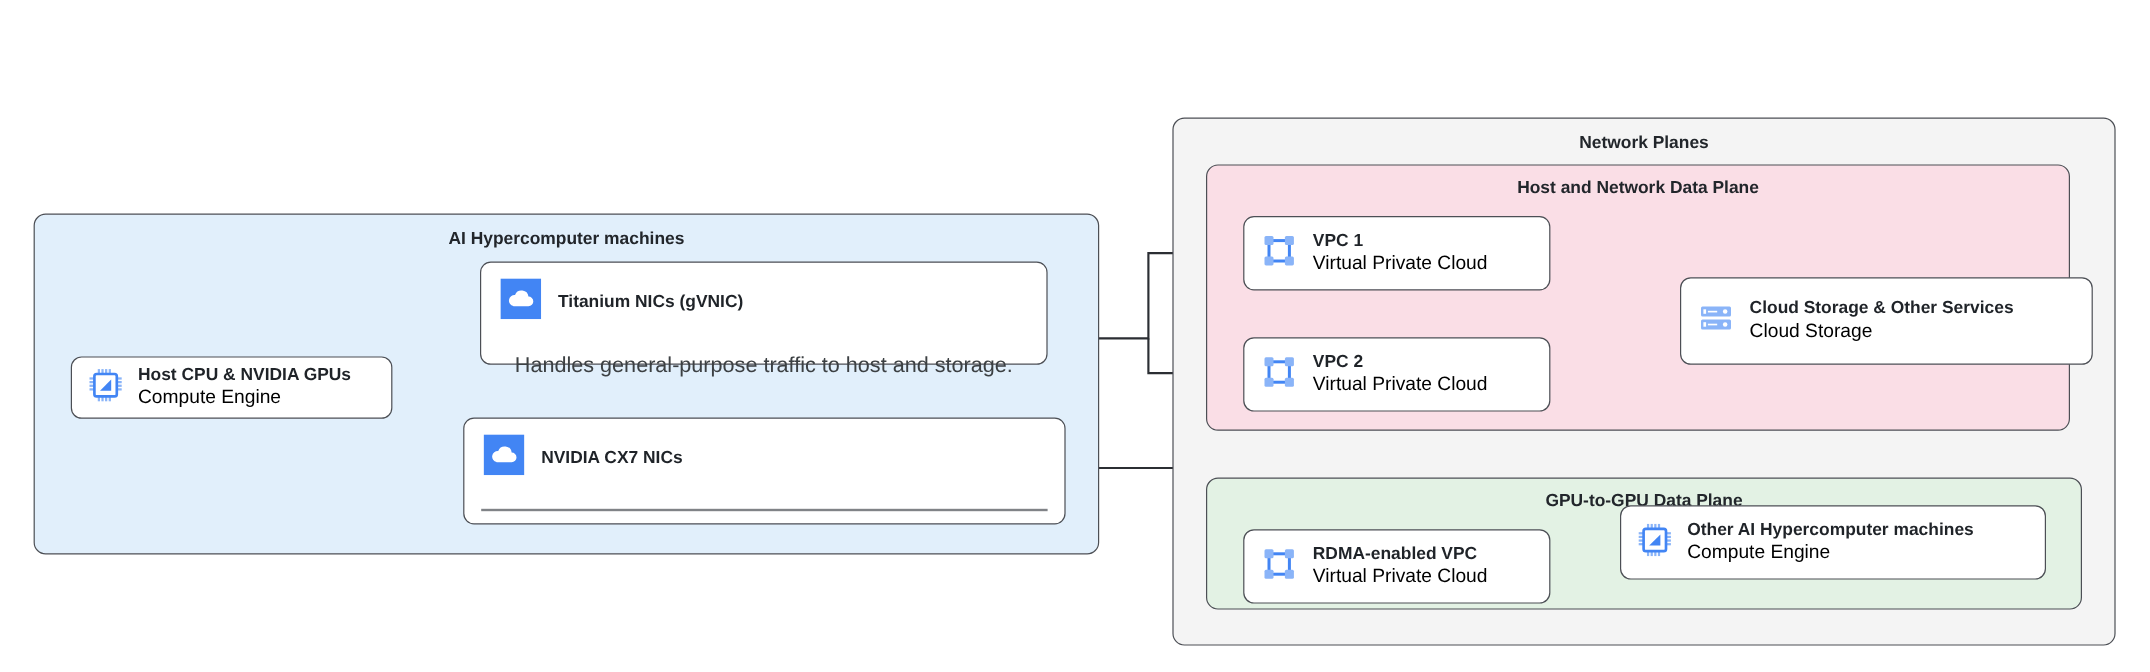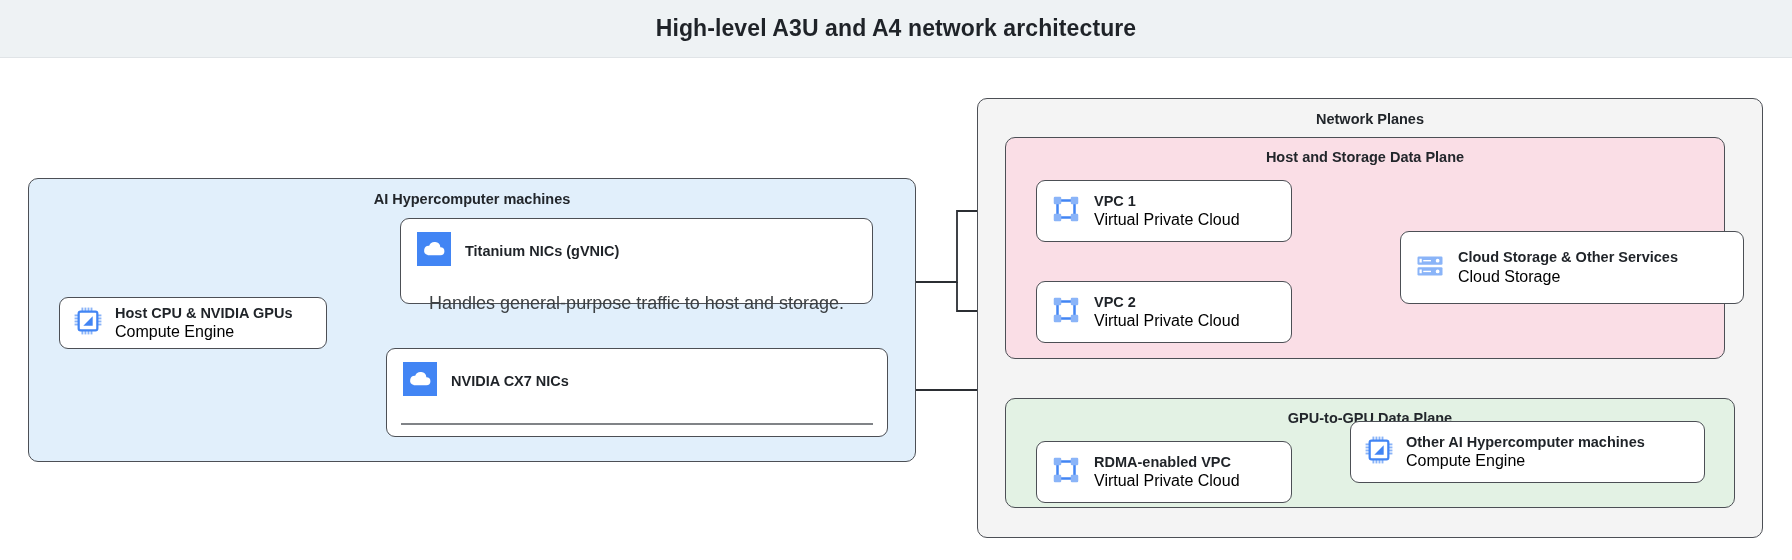--- a/index.html
+++ b/index.html
@@ -98,23 +98,20 @@
   .icon { flex: 0 0 auto; display: block; }
 
   
   #wires { position: absolute; left: 0; top: 0; width: 1792px; height: 560px; pointer-events: none; }
 </style>
 </head>
 <body>
 
 <div id="page">
 
-  <div id="title-bar">
-    <div id="title-text">High-level A3U and A4 network architecture</div>
-  </div>
 
   <svg id="wires">
     <defs>
       <marker id="ah" markerWidth="9" markerHeight="9" refX="8" refY="4.5" orient="auto" markerUnits="userSpaceOnUse">
         <path d="M0,1 L8,4.5 L0,8 z" fill="#2b2e33"></path>
       </marker>
     </defs>
     <g fill="none" stroke="#2b2e33" stroke-width="1.8">
 
       <path d="M287,288 L365,288 L365,234 L400,234" marker-end="url(#ah)"></path>
@@ -194,21 +191,21 @@
       <span class="card-title">NVIDIA CX7 NICs</span>
     </div>
     <div class="card-rule"></div>
   </div>
 
   <div class="group grey" style="left:977px; top:98px; width:786px; height:440px;">
     <div class="group-label" style="top:12px;">Network Planes</div>
   </div>
 
   <div class="group pink" style="left:1005px; top:137px; width:720px; height:222px;">
-    <div class="group-label" style="top:11px;">Host and Storage Data Plane</div>
+    <div class="group-label" style="top:11px;">Host and Network Data Plane</div>
   </div>
 
   <div class="node" style="left:1036px; top:180px; width:256px; height:62px;">
     <span class="icon">
       <svg width="30" height="30" viewBox="0 0 24 24">
         <rect x="5.2" y="5.2" width="13.6" height="13.6" fill="none" stroke="#4285f4" stroke-width="2"></rect>
         <g fill="#8ab4f8">
           <rect x="2.2" y="2.2" width="6" height="6" rx="1"></rect>
           <rect x="15.8" y="2.2" width="6" height="6" rx="1"></rect>
           <rect x="2.2" y="15.8" width="6" height="6" rx="1"></rect>

